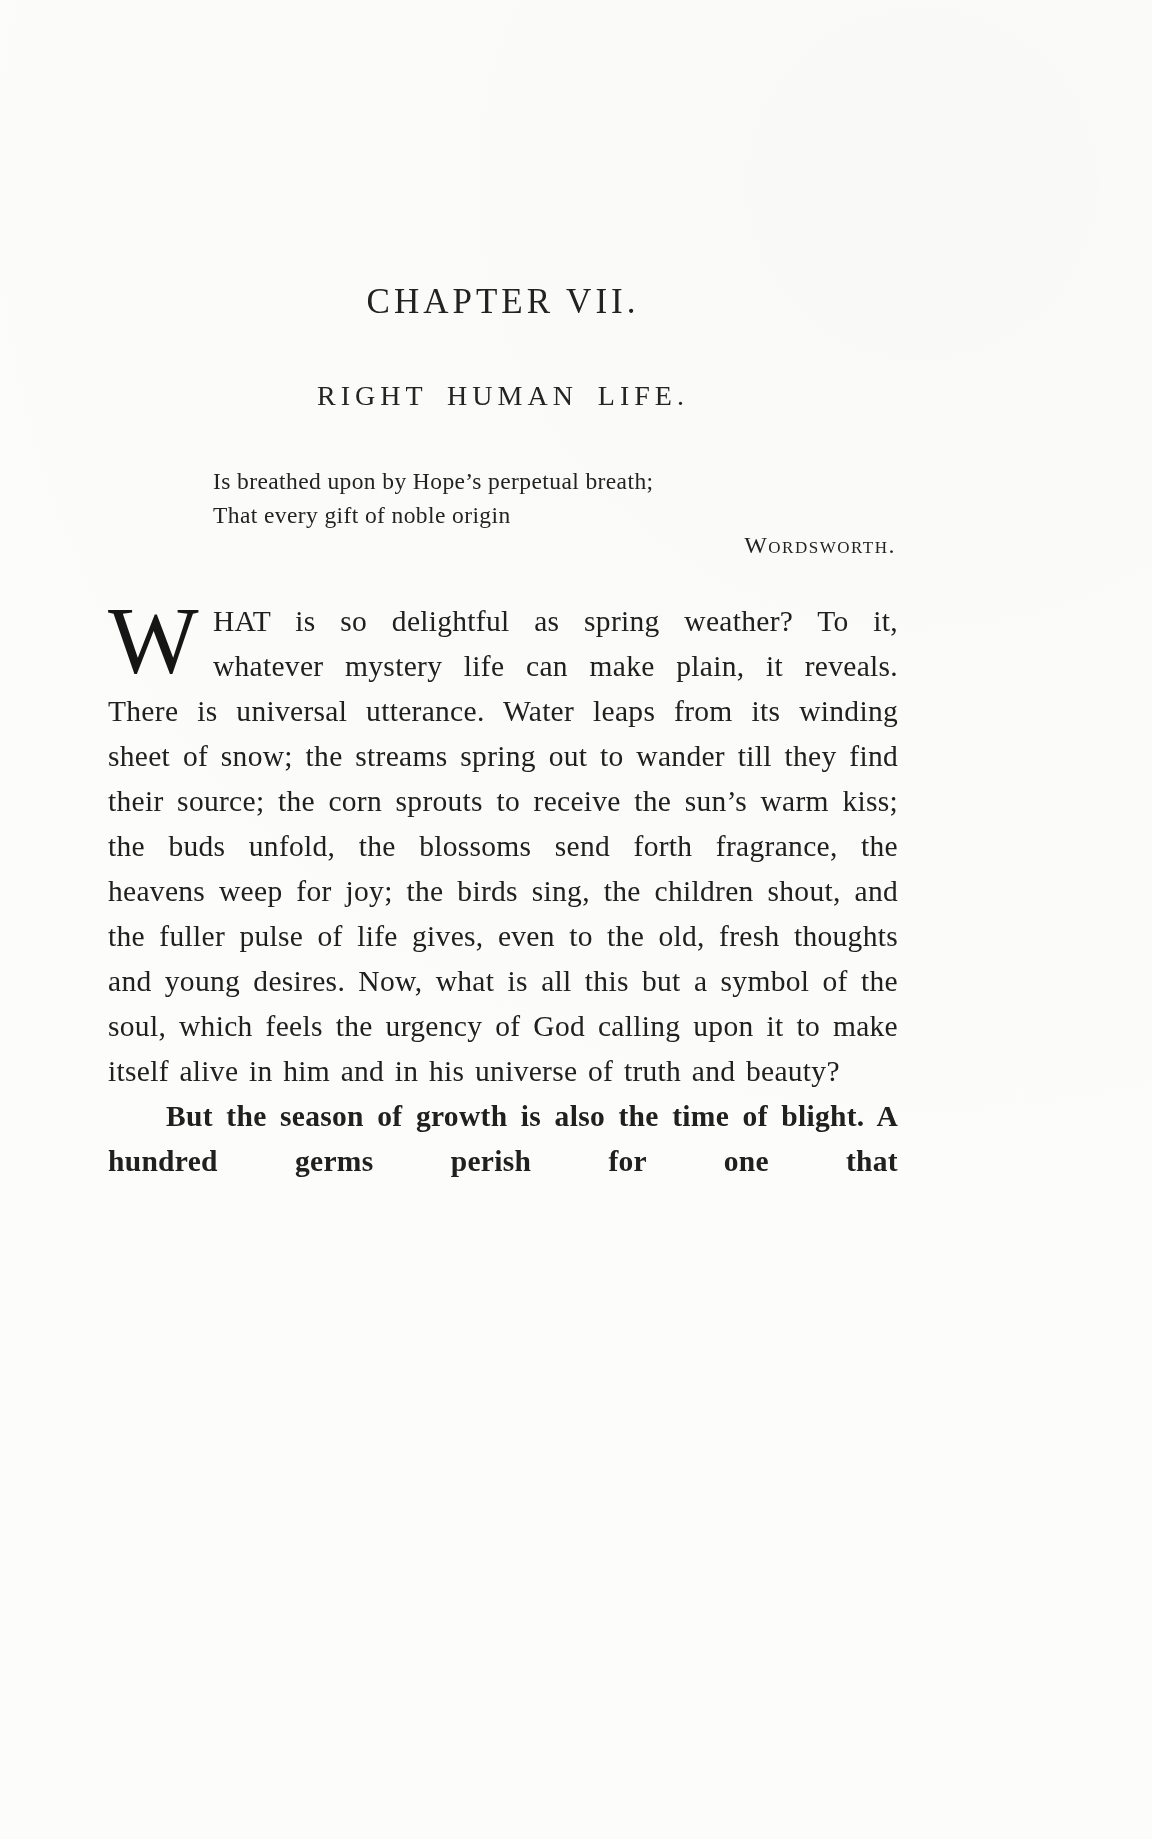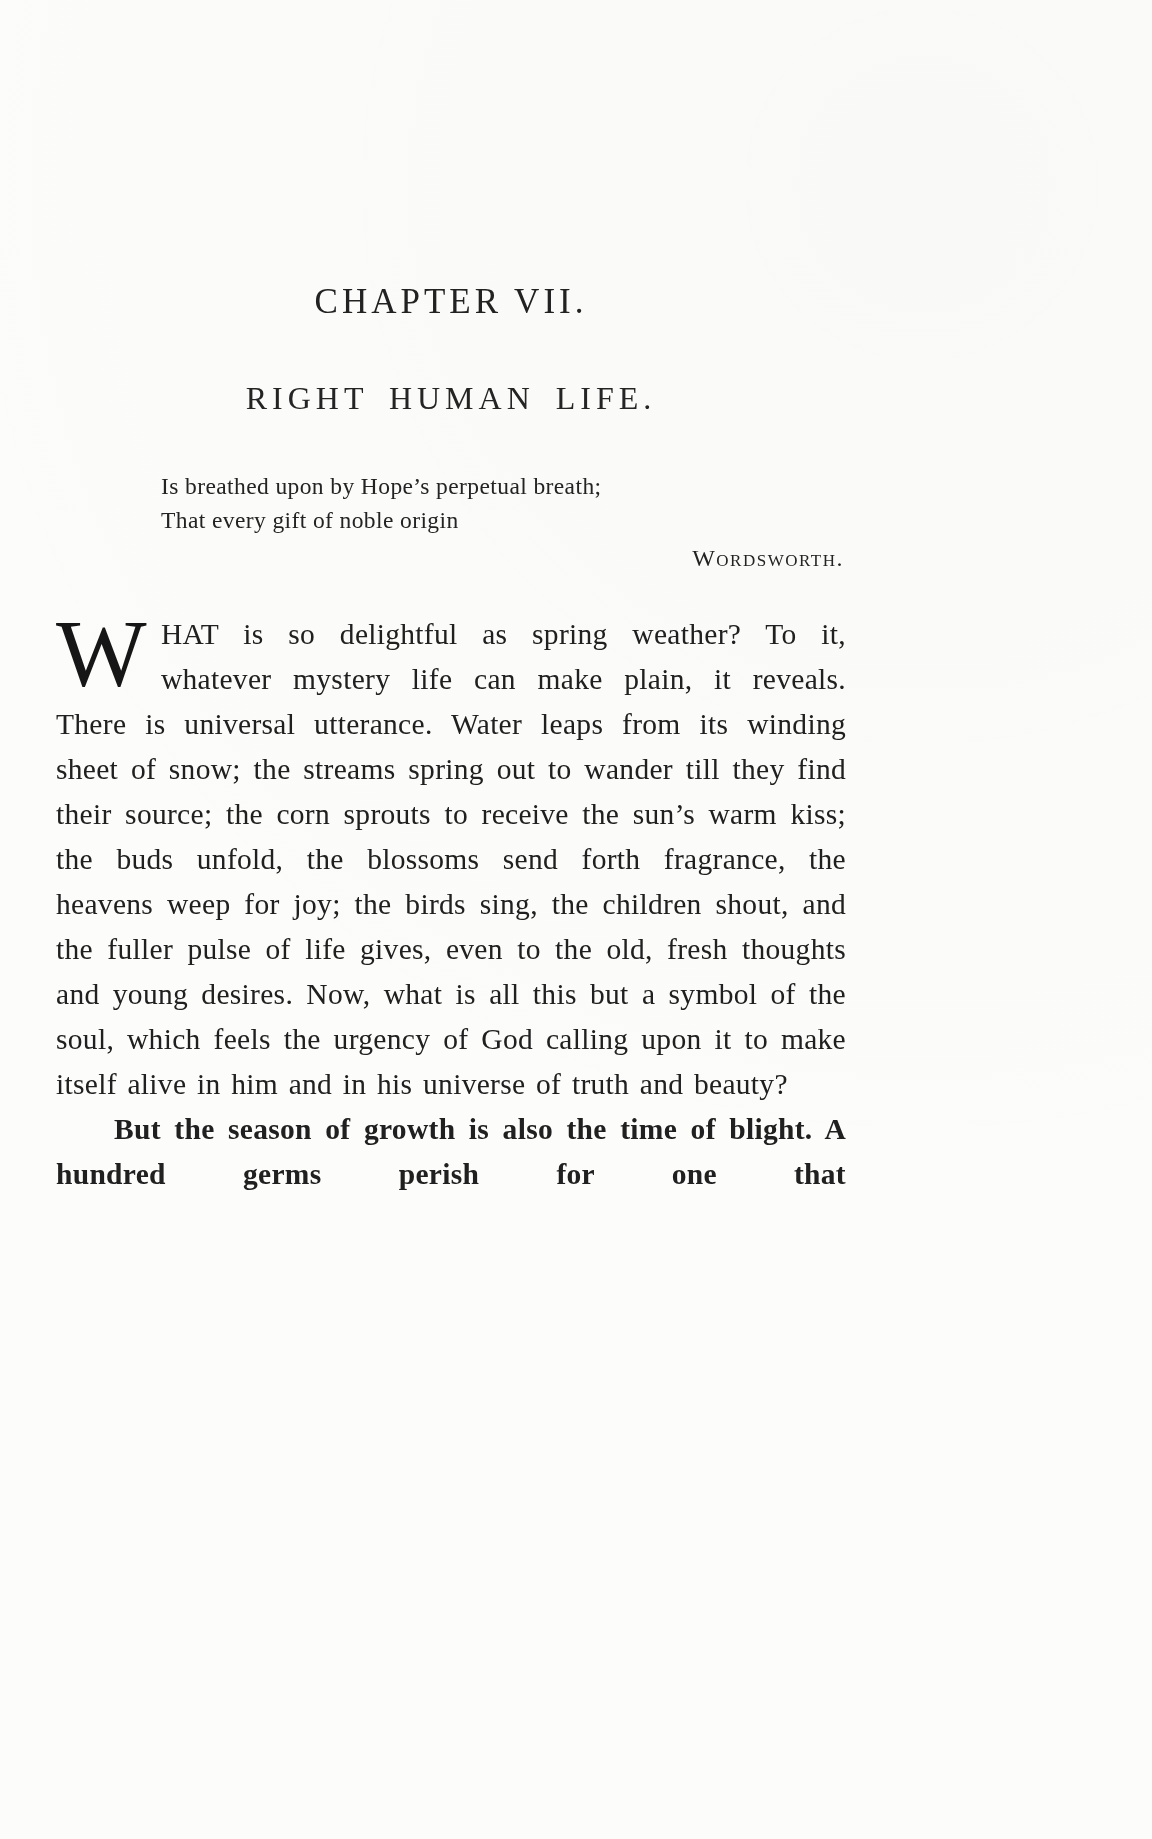--- a/index.html
+++ b/index.html
@@ -11,57 +11,57 @@
     min-height: 1839px;
     background: #fcfcfa;
     color: #1e1e1e;
     font-family: "Liberation Serif", "DejaVu Serif", serif;
     -webkit-font-smoothing: antialiased;
   }
   .page {
     box-sizing: border-box;
     width: 1152px;
     min-height: 1839px;
-    padding: 282px 0 40px 56px;
+    padding: 282px 0 40px 108px;
     background:
       radial-gradient(circle at 80% 10%, rgba(0,0,0,0.012), transparent 60%),
       #fcfcfa;
   }
   .text-block {
     width: 790px;
   }
   .chapter-title {
     margin: 0 0 58px 0;
     text-align: center;
     font-size: 35px;
     font-weight: normal;
     letter-spacing: 4px;
     color: #222;
   }
   .section-title {
     margin: 0 0 52px 0;
     text-align: center;
-    font-size: 32px;
+    font-size: 28px;
     font-weight: normal;
     letter-spacing: 5px;
     word-spacing: 8px;
     color: #242424;
   }
   .epigraph {
     margin: 0 0 0 105px;
     width: 685px;
   }
   .epigraph-line {
     font-size: 23.5px;
     line-height: 34px;
     letter-spacing: 0.4px;
     color: #232323;
   }
   .epigraph-attribution {
-    margin-top: 8px;
+    margin-top: 0;
     text-align: right;
     font-size: 24px;
     font-variant: small-caps;
     letter-spacing: 1.5px;
     color: #232323;
     padding-right: 2px;
   }
   .body-text {
     margin-top: 40px;
   }

